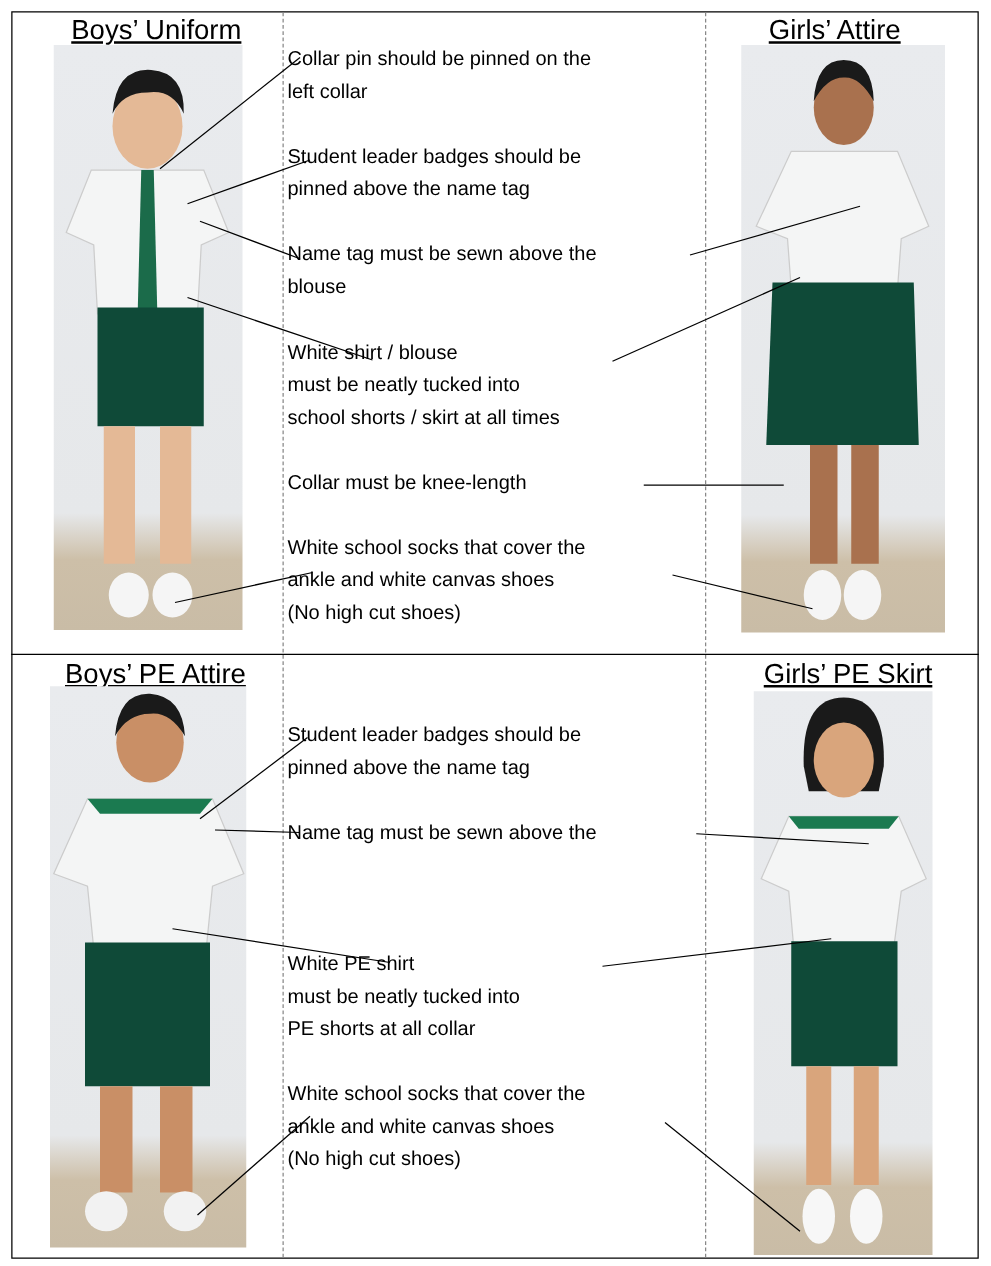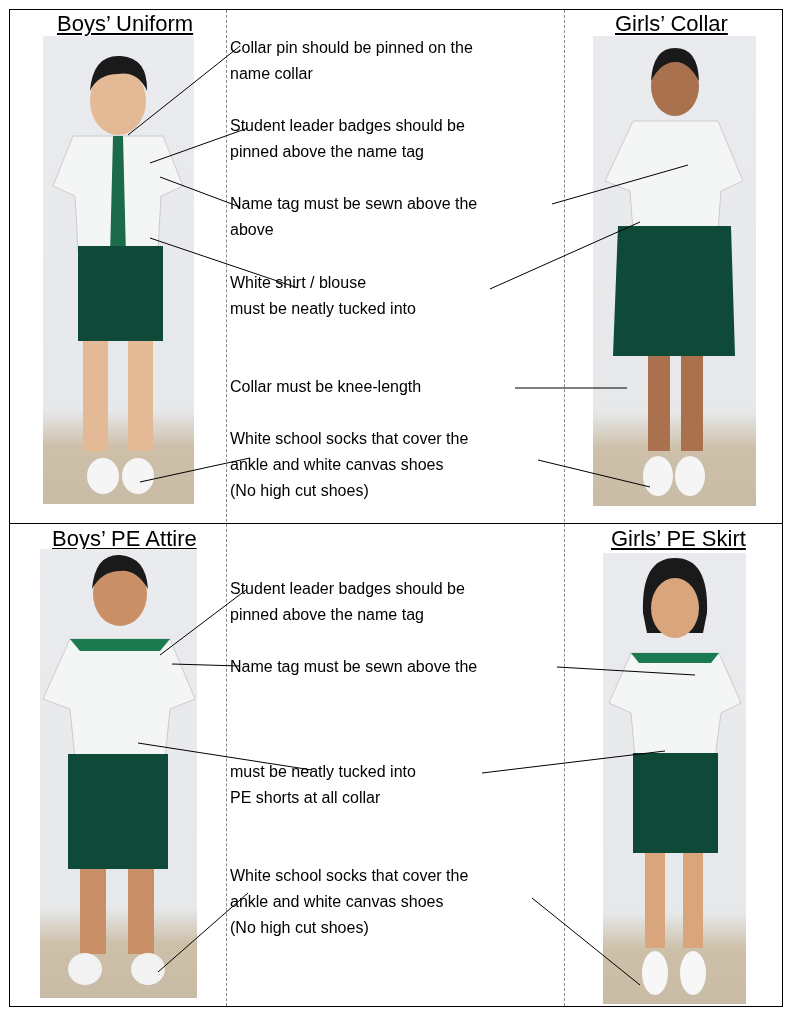--- a/index.html
+++ b/index.html
@@ -15,21 +15,21 @@
 </style>
 </head>
 <body>
 
 <div class="frame"></div>
 <div class="hdiv"></div>
 <div class="vdash" style="left:226px"></div>
 <div class="vdash" style="left:564px"></div>
 
 <div class="title" style="left:57px;top:11px">Boys’ Uniform</div>
-<div class="title" style="left:615px;top:11px">Girls’ Collar</div>
+<div class="title" style="left:615px;top:11px">Girls’ Attire</div>
 <div class="title" style="left:52px;top:526px">Boys’ PE Attire</div>
 <div class="title" style="left:611px;top:526px">Girls’ PE Skirt</div>
 
 <div class="photo" style="left:43px;top:36px;width:151px;height:468px">
   <svg viewBox="0 0 151 468" preserveAspectRatio="none">
     <ellipse cx="75" cy="65" rx="28" ry="34" fill="#e4b996"></ellipse>
       <path d="M47 55 Q50 18 78 20 Q105 22 104 55 Q95 35 75 38 Q55 38 47 55Z" fill="#1a1a1a"></path>
     <path d="M30 100 L120 100 L140 150 L118 160 L115 215 L35 215 L32 160 L10 150Z" fill="#f4f5f5" stroke="#ccc"></path>
     <path d="M70 100 L80 100 L83 220 L75 228 L67 220Z" fill="#1b6b4a"></path>
     <rect x="35" y="210" width="85" height="95" fill="#0f4a38"></rect>
@@ -73,51 +73,53 @@
     <rect x="30" y="200" width="85" height="100" fill="#0f4a38"></rect>
     <rect x="42" y="300" width="20" height="95" fill="#d9a57c"></rect>
       <rect x="80" y="300" width="20" height="95" fill="#d9a57c"></rect>
     <ellipse cx="52" cy="420" rx="13" ry="22" fill="#f7f7f7"></ellipse>
       <ellipse cx="90" cy="420" rx="13" ry="22" fill="#f7f7f7"></ellipse>
   </svg>
 </div>
 
 <div class="note" style="left:230px;top:35px;width:334px">
   <div>Collar pin should be pinned on the</div>
-  <div>name collar</div>
+  <div>left collar</div>
 </div>
 <div class="note" style="left:230px;top:113px;width:334px">
   <div>Student leader badges should be</div>
   <div>pinned above the name tag</div>
 </div>
 <div class="note" style="left:230px;top:191px;width:334px">
   <div>Name tag must be sewn above the</div>
-  <div>above</div>
+  <div>blouse</div>
 </div>
 <div class="note" style="left:230px;top:270px;width:334px">
   <div>White shirt / blouse</div>
   <div>must be neatly tucked into</div>
+  <div>school shorts / skirt at all times</div>
 </div>
 <div class="note" style="left:230px;top:374px;width:334px">
   <div>Collar must be knee-length</div>
 </div>
 <div class="note" style="left:230px;top:426px;width:334px">
   <div>White school socks that cover the</div>
   <div>ankle and white canvas shoes</div>
   <div>(No high cut shoes)</div>
 </div>
 
 <div class="note" style="left:230px;top:576px;width:334px">
   <div>Student leader badges should be</div>
   <div>pinned above the name tag</div>
 </div>
 <div class="note" style="left:230px;top:654px;width:334px">
   <div>Name tag must be sewn above the</div>
 </div>
 <div class="note" style="left:230px;top:759px;width:334px">
+  <div>White PE shirt</div>
   <div>must be neatly tucked into</div>
   <div>PE shorts at all collar</div>
 </div>
 <div class="note" style="left:230px;top:863px;width:334px">
   <div>White school socks that cover the</div>
   <div>ankle and white canvas shoes</div>
   <div>(No high cut shoes)</div>
 </div>
 
 <svg class="lines" viewBox="0 0 793 1013">

